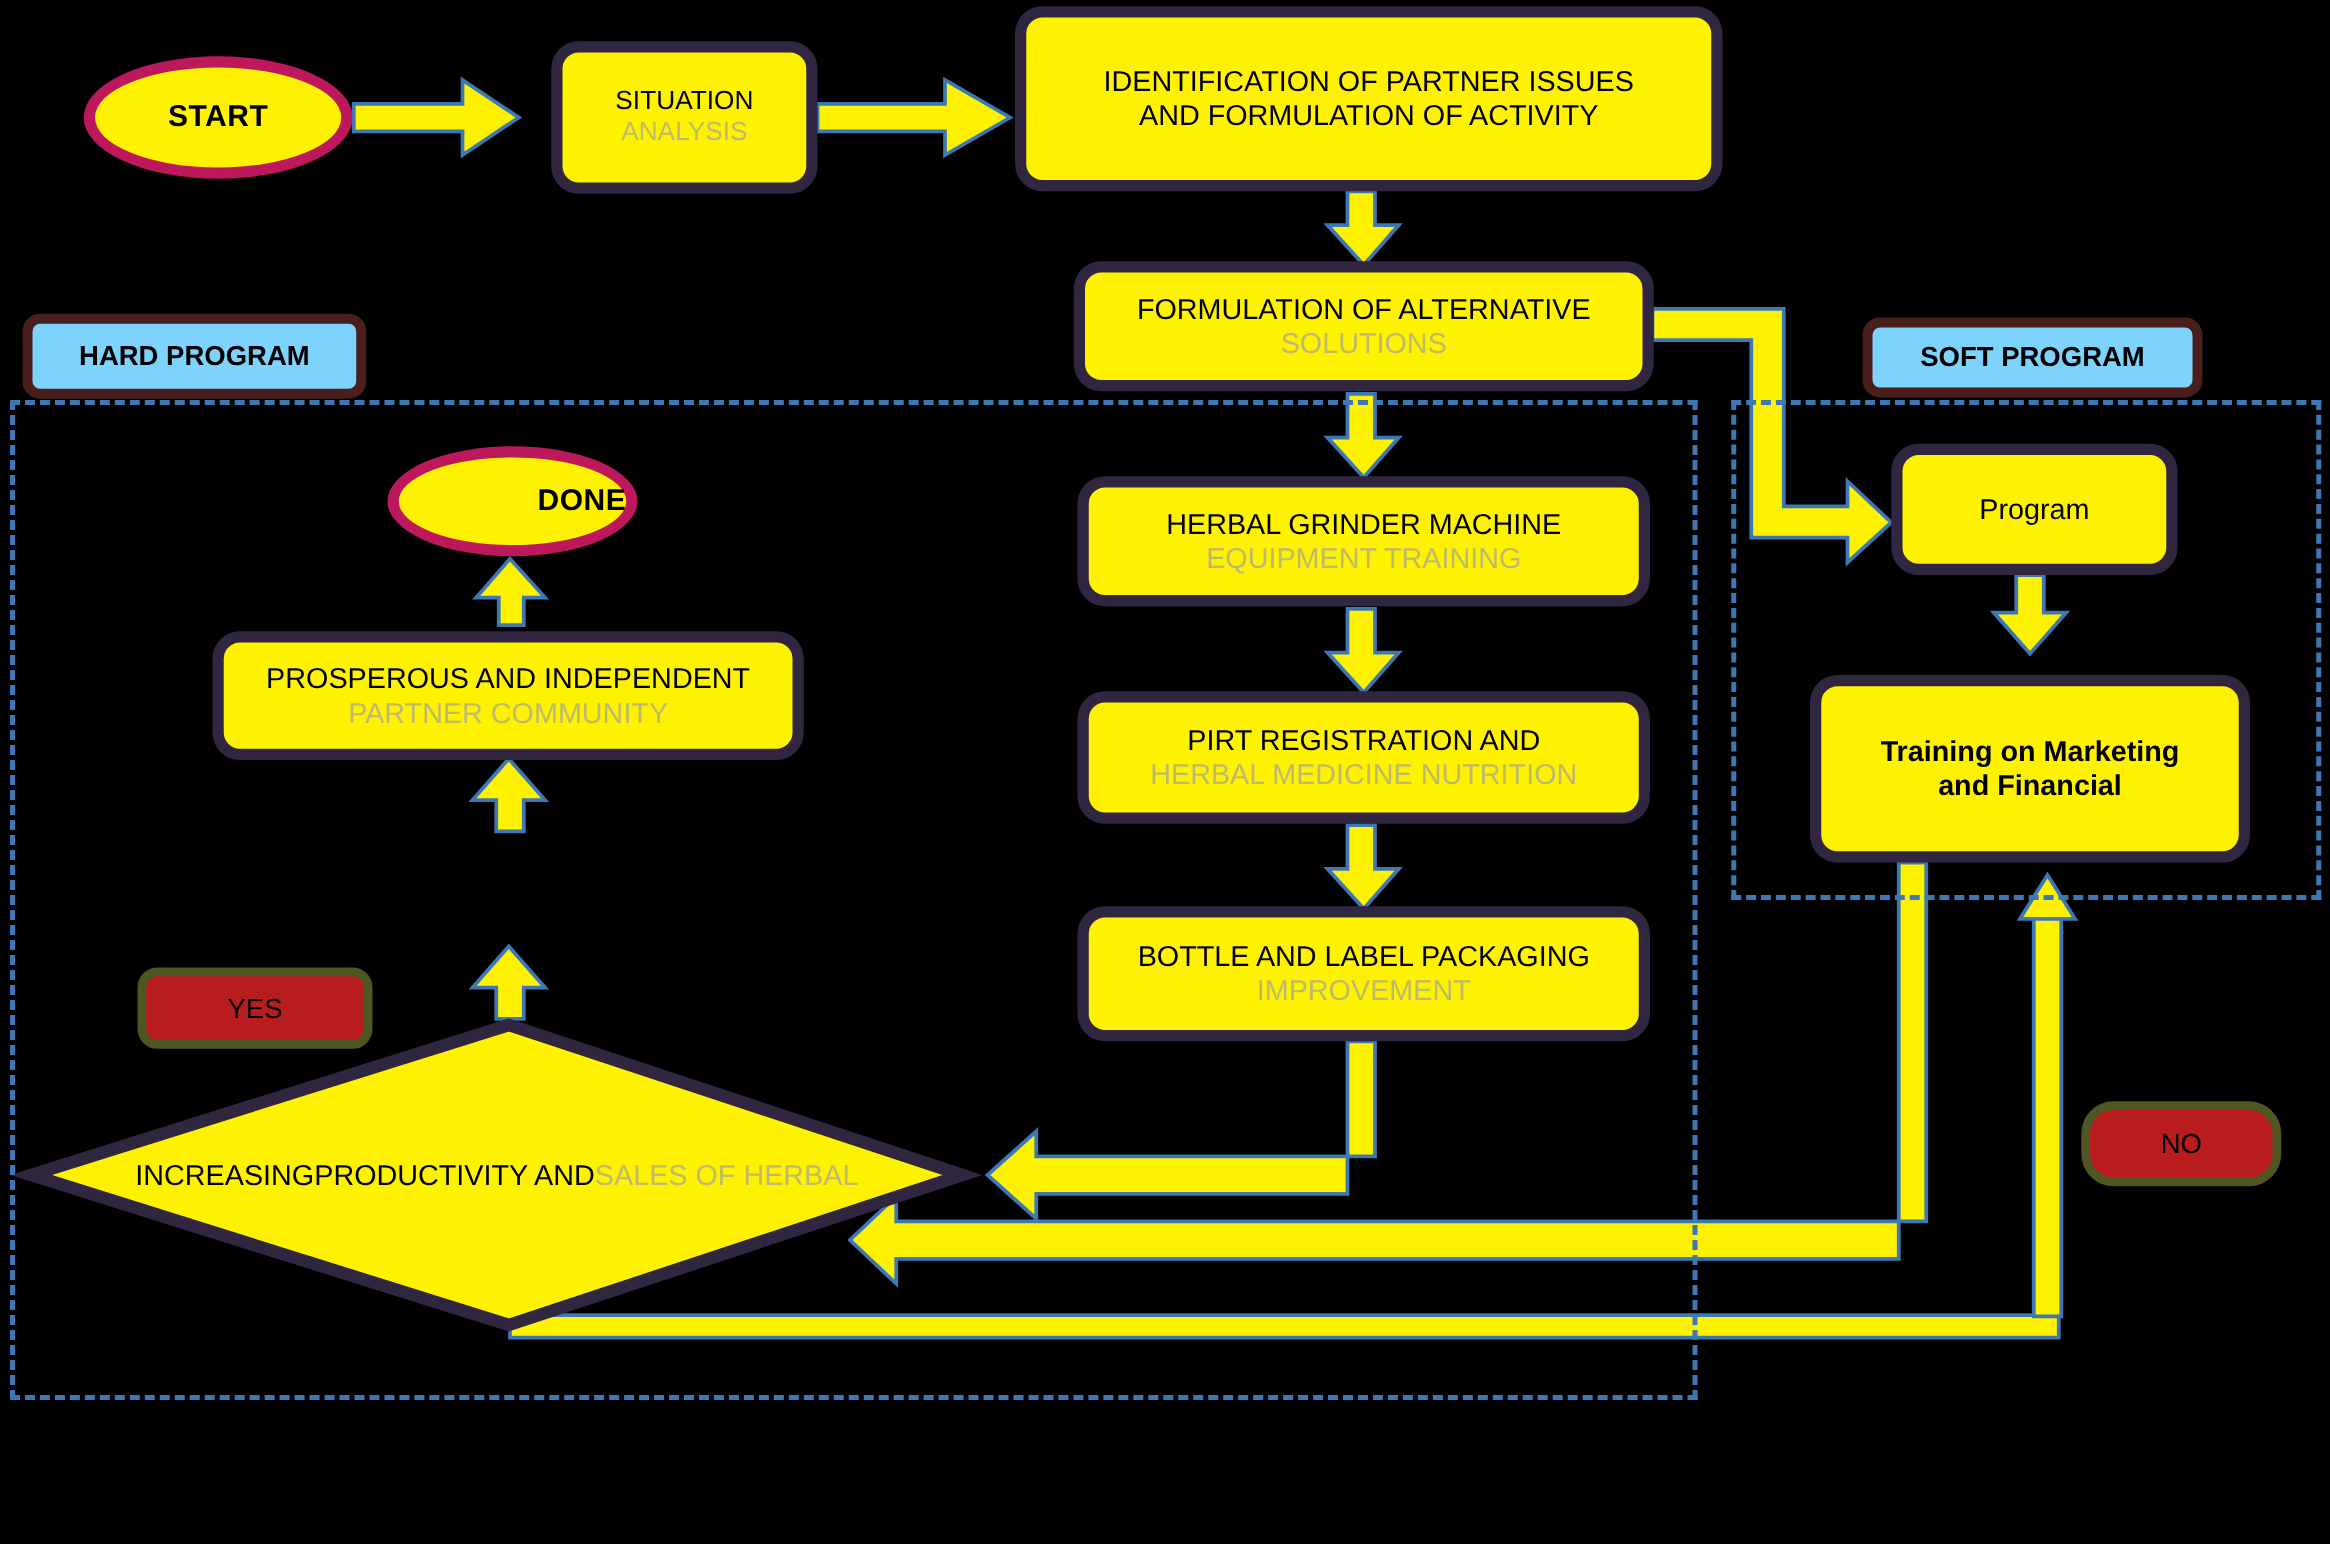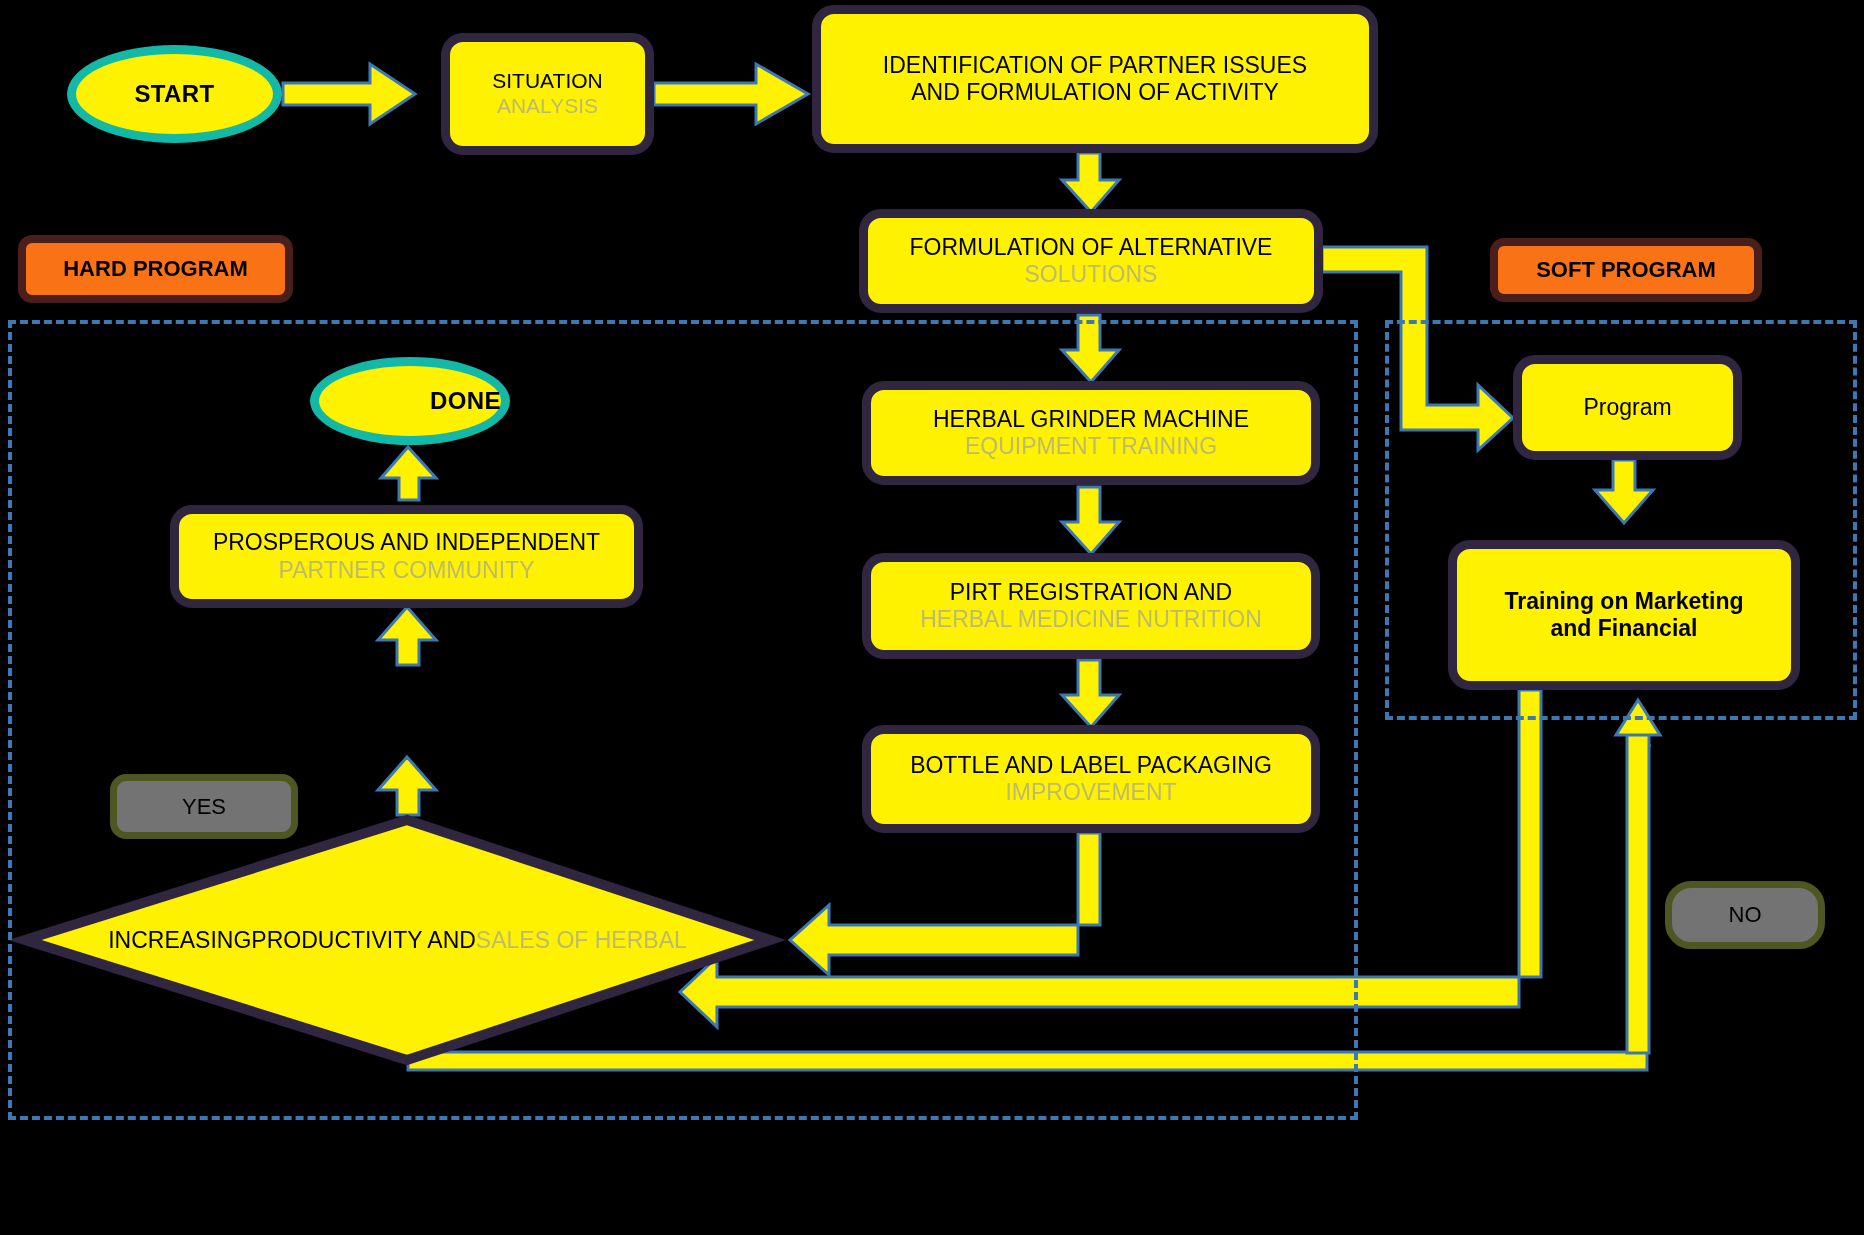--- a/index.html
+++ b/index.html
@@ -36,42 +36,43 @@
     text-align: center;
     background: #FFF200;
     color: #000000;
     line-height: 1.18;
   }
   .proc {
     border: 9px solid #312640;
     border-radius: 22px;
   }
   .term {
-    border: 9px solid #14b8a6;
+    border: 9px solid #be185d;
     border-radius: 50%;
     font-weight: bold;
     letter-spacing: 0.4px;
   }
   .label-box {
     position: absolute;
     box-sizing: border-box;
     display: flex;
     align-items: center;
     justify-content: center;
     text-align: center;
-    background: #f97316;
+    background: #7dd3fc;
     border: 8px solid #4A1F1B;
     border-radius: 14px;
     font-weight: bold;
     color: #000;
+    margin-top: 16px;
   }
   .decision-box {
     border: 7px solid #4E5722;
     border-radius: 16px;
-    background: #737373;
+    background: #b91c1c;
   }
   .line1 {
     color: #000000;
     white-space: nowrap;
   }
   .line2 {
     color: #BDBA6E;
     white-space: nowrap;
   }
   .diamond-wrap {

